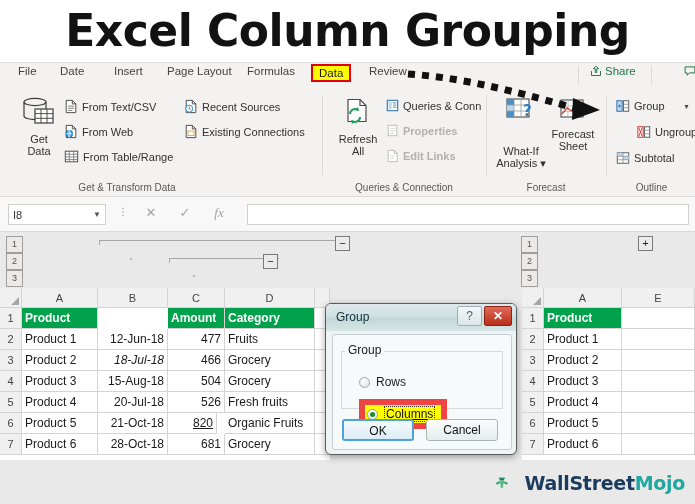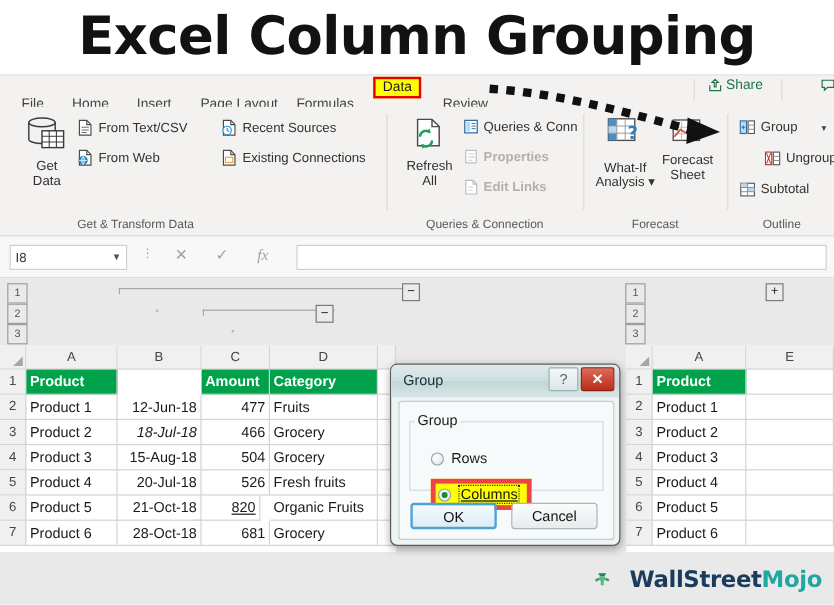--- a/index.html
+++ b/index.html
@@ -32,21 +32,21 @@
   #ribbon{
     position:absolute; left:0; top:62px; width:695px; height:134px;
     background:#f3f2f1;
     border-top:1px solid #e2e0de;
   }
   #tabbar{
     position:relative; height:26px; width:100%;
     background:#f3f2f1;
   }
   .tab{
-    position:absolute; top:16px;
+    position:absolute; top:0;
     font-size:11.5px; color:#444341;
     padding:2px 4px;
     white-space:nowrap;
   }
   .tab.active-hl{
     background:#ffff00;
     border:2px solid #e30000;
     color:#1a1a1a;
     font-weight:normal;
     padding:1px 6px;
@@ -219,21 +219,21 @@
     border:1px solid #9aa7ab;
     background:radial-gradient(circle at 35% 30%, #ffffff 0%, #e7eced 70%);
     position:relative; flex:0 0 auto;
   }
   .radio.on:after{
     content:""; position:absolute; left:2px; top:2px; width:5px; height:5px;
     border-radius:50%; background:#1f8a28;
   }
   #columns-hl{
     position:absolute; left:26px; top:64px;
-    background:#ffff00; border:4px solid #ef4444;
+    background:#ffff00; border:6px solid #ef4444;
     padding:1px 6px 1px 2px;
     display:flex; align-items:center; gap:6px;
   }
   #columns-hl .lbl{
     border:1px dotted #333; padding:0 1px;
     text-decoration:underline; text-decoration-skip-ink:none;
     font-size:12px; color:#111;
   }
   .dlg-btn{
     position:absolute; top:84px; width:72px; height:22px;
@@ -268,21 +268,21 @@
 <body>
 
 <div id="title-banner">
   <div class="title-text">Excel Column Grouping</div>
 </div>
 
 <div id="ribbon">
 
   <div id="tabbar">
     <div class="tab" style="left:14px;">File</div>
-    <div class="tab" style="left:56px;">Home</div>
+    <div class="tab" style="left:56px;">Date</div>
     <div class="tab" style="left:110px;">Insert</div>
     <div class="tab" style="left:163px;">Page Layout</div>
     <div class="tab" style="left:243px;">Formulas</div>
     <div class="tab active-hl" style="left:311px;">Data</div>
     <div class="tab" style="left:365px;">Review</div>
 
     <div class="tr-sep" style="left:578px;"></div>
     <div class="topright-btn" style="left:590px;">
       <svg width="12" height="12" viewBox="0 0 16 16">
         <path d="M2 8v6h12V8" fill="none" stroke="#217346" stroke-width="1.3"></path>
@@ -327,41 +327,48 @@
       <div class="ritem" style="left:64px; top:35px;">
         <svg class="ico" width="14" height="15" viewBox="0 0 16 17">
           <path d="M2.5 1.5h7l4 4v10h-11z" fill="#fff" stroke="#4a4a4a" stroke-width="1.1"></path>
           <path d="M9.5 1.5v4h4" fill="none" stroke="#4a4a4a" stroke-width="1.1"></path>
           <circle cx="6" cy="11" r="4" fill="#1e8fd5" stroke="#0e6ba8" stroke-width="0.8"></circle>
           <path d="M2 11h8M6 7v8M6 7c2 2 2 6 0 8M6 7c-2 2-2 6 0 8" fill="none" stroke="#fff" stroke-width="0.7"></path>
         </svg>
         <span>From Web</span>
       </div>
 
+      <div class="ritem" style="left:64px; top:60px;">
+        <svg class="ico" width="15" height="15" viewBox="0 0 17 17">
+          <rect x="1.5" y="2.5" width="14" height="12" fill="#fff" stroke="#4a4a4a" stroke-width="1.1"></rect>
+          <path d="M1.5 6h14M1.5 9h14M1.5 12h14M6 2.5v12M11 2.5v12" stroke="#6f6f6f" stroke-width="0.9"></path>
+        </svg>
+        <span>From Table/Range</span>
+      </div>
 
       <div class="ritem" style="left:184px; top:10px;">
         <svg class="ico" width="14" height="15" viewBox="0 0 16 17">
           <path d="M2.5 1.5h7l4 4v10h-11z" fill="#fff" stroke="#4a4a4a" stroke-width="1.1"></path>
           <path d="M9.5 1.5v4h4" fill="none" stroke="#4a4a4a" stroke-width="1.1"></path>
           <circle cx="6" cy="11" r="4" fill="#fff" stroke="#1e8fd5" stroke-width="1.1"></circle>
           <path d="M6 8.6V11l2 1" fill="none" stroke="#1e8fd5" stroke-width="1.1"></path>
         </svg>
         <span>Recent Sources</span>
       </div>
 
       <div class="ritem" style="left:184px; top:35px;">
         <svg class="ico" width="14" height="15" viewBox="0 0 16 17">
           <path d="M2.5 1.5h7l4 4v10h-11z" fill="#fff" stroke="#4a4a4a" stroke-width="1.1"></path>
           <path d="M9.5 1.5v4h4" fill="none" stroke="#4a4a4a" stroke-width="1.1"></path>
           <rect x="4.5" y="8" width="7" height="5" fill="none" stroke="#e8a33d" stroke-width="1.1"></rect>
         </svg>
         <span>Existing Connections</span>
       </div>
 
-      <div class="rgroup-label" style="left:2px; width:222px; bottom:4px;">Get &amp; Transform Data</div>
+      <div class="rgroup-label" style="left:16px; width:222px; bottom:4px;">Get &amp; Transform Data</div>
     </div>
     <div class="rgroup-div" style="left:322px;"></div>
 
     <div class="rgroup" style="left:324px; width:160px;">
       <div class="rbig" style="left:6px; top:8px; width:56px;">
         <svg width="36" height="34" viewBox="0 0 36 34">
           <path d="M8 2.5h12l6 6v16h-18z" fill="#fff" stroke="#4a4a4a" stroke-width="1.2"></path>
           <path d="M20 2.5v6h6" fill="none" stroke="#4a4a4a" stroke-width="1.2"></path>
           <path d="M10 17a5 5 0 0 1 8-4" fill="none" stroke="#1e9e57" stroke-width="2"></path>
           <path d="M20 20a5 5 0 0 1-8 4" fill="none" stroke="#1e9e57" stroke-width="2"></path>
@@ -405,21 +412,21 @@
     <div class="rgroup" style="left:488px; width:116px;">
       <div class="rbig" style="left:6px; top:8px; width:54px;">
         <svg width="34" height="30" viewBox="0 0 34 30">
           <rect x="3" y="2" width="22" height="18" fill="#fff" stroke="#4a4a4a" stroke-width="1.1"></rect>
           <rect x="3" y="2" width="7" height="6" fill="#4a90c4"></rect>
           <rect x="3" y="8" width="7" height="6" fill="#bcd8ef"></rect>
           <rect x="3" y="14" width="7" height="6" fill="#4a90c4"></rect>
           <path d="M10 2v18M17 2v18M3 8h22M3 14h22" stroke="#9a9a9a" stroke-width="0.8"></path>
           <text x="19" y="19" font-size="15" font-family="DejaVu Sans, sans-serif" fill="#2a7fc0" font-weight="bold">?</text>
         </svg>
-        <span style="margin-top:7px">What-If</span>
+        <span style="margin-top:18px">What-If</span>
         <span><span>Analysis</span> ▾</span>
       </div>
 
       <div class="rbig" style="left:58px; top:8px; width:54px;">
         <svg width="34" height="30" viewBox="0 0 34 30">
           <rect x="5" y="3" width="22" height="17" fill="#fff" stroke="#4a4a4a" stroke-width="1.1"></rect>
           <path d="M5 9h22M5 14.5h22M12 3v17M19 3v17" stroke="#b8b8b8" stroke-width="0.8"></path>
           <path d="M6 17 L11 11 L16 14 L21 6 L26 9" fill="none" stroke="#d04a3a" stroke-width="1.4"></path>
           <path d="M26 9 l-0.5 -3 l3 2z" fill="#d04a3a"></path>
         </svg>

